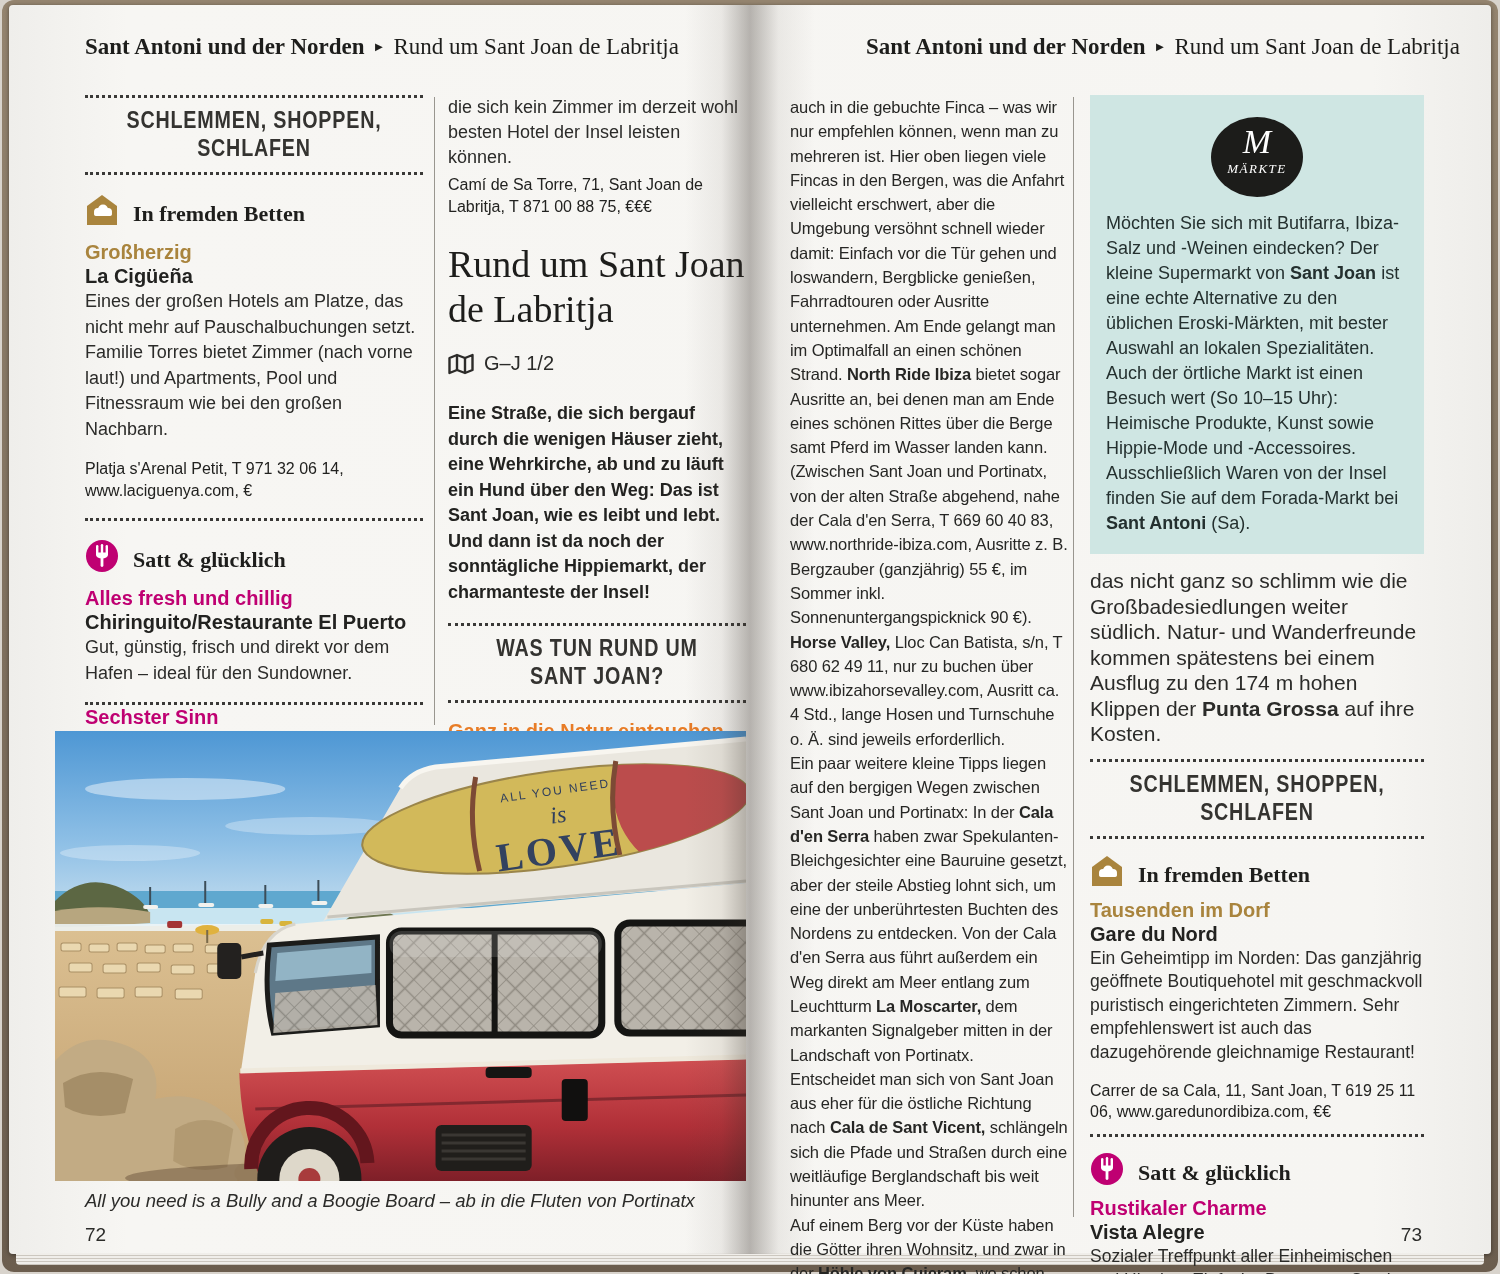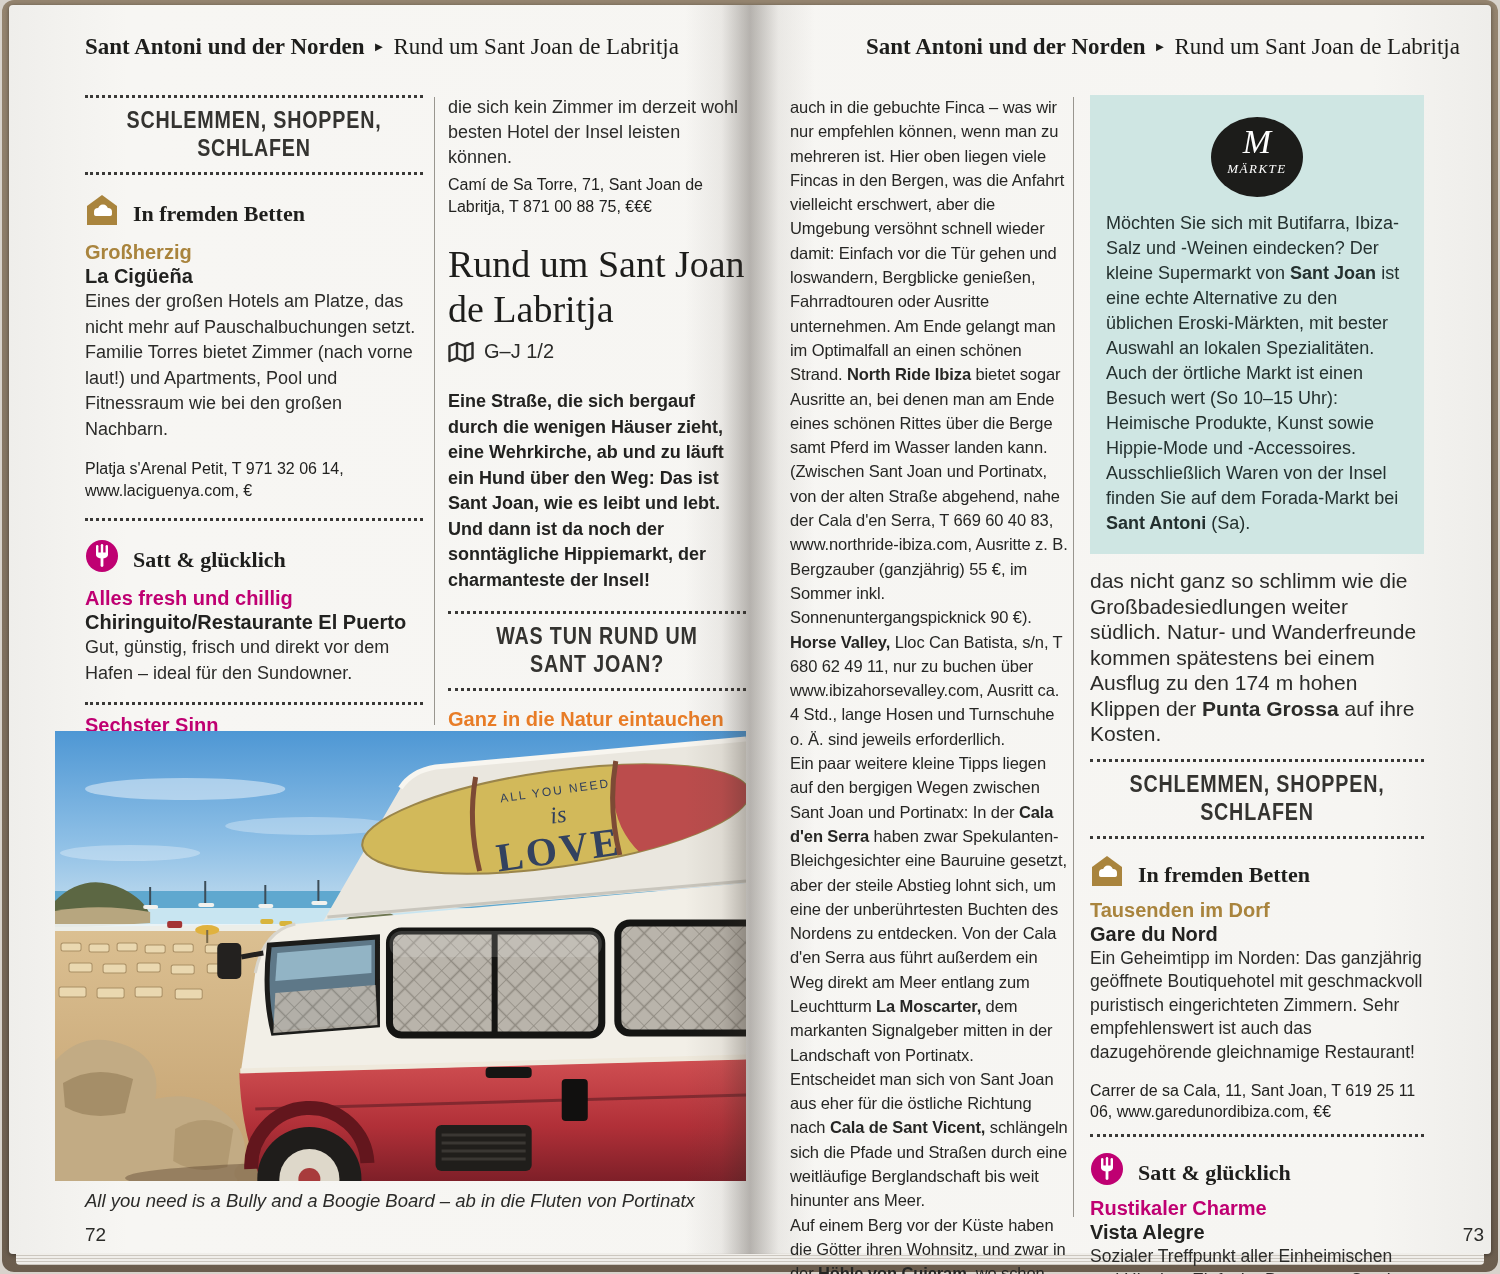--- a/index.html
+++ b/index.html
@@ -36,31 +36,31 @@
   .banner{border-top:3px dotted #3a3937;border-bottom:3px dotted #3a3937;
           padding:8px 0 10px;text-align:center}
   .banner-text{display:inline-block;font-weight:700;font-size:24px;letter-spacing:1px;
           transform:scaleX(.82);transform-origin:center;color:#343330}
   .sep{border-top:3px dotted #3a3937;margin-top:16px}
   
   .sec-head{display:flex;align-items:flex-end;gap:14px;margin:18px 0 13px}
   .sec-title{font-family:"Liberation Serif",serif;font-weight:700;font-size:22px;color:#1e1e1c}
   .icon{flex:0 0 auto}
   
-  .tagline{font-weight:700;font-size:20px;line-height:24px;margin-top:8px}
+  .tagline{font-weight:700;font-size:20px;line-height:24px;}
   .gold{color:#a9843d}.magenta{color:#bf0072}.orange{color:#e87c26}
   .ename{font-weight:700;font-size:20px;line-height:25px;color:#222220}
   .ebody{font-size:18px;line-height:25.5px;color:#2b2b29}
   .eaddr{font-size:16px;line-height:22px;color:#222220;margin-top:16px}
   
   .cont-body{font-size:18px;line-height:25px;color:#2b2b29}
   .cont-addr{font-size:16px;line-height:22px;margin-top:4px;color:#222220}
   .chapter-title{font-family:"Liberation Serif",serif;font-weight:400;font-size:38px;
                  line-height:45px;color:#1d1d1b;margin-top:24px}
-  .mapref{display:flex;align-items:center;gap:10px;margin-top:8px;font-size:20px;color:#2b2b29}
+  .mapref{display:flex;align-items:center;gap:10px;margin-top:20px;font-size:20px;color:#2b2b29}
   .lead{font-weight:700;font-size:18px;line-height:25.5px;margin-top:26px;color:#222220}
   .lp-col2 .banner{margin-top:18px}
   .nature-tag{margin-top:16px}
   .nature-body{font-size:18px;line-height:25.5px;color:#2b2b29}
   
   .rp-col1 p{font-size:16.5px;line-height:24.3px;color:#262624;margin:0;
              letter-spacing:-.1px}
   
   .infobox{background:#cfe6e3;padding:14px 16px 18px}
   .badge{width:92px;height:80px;border-radius:50%;background:#1c1c1a;color:#fff;
@@ -75,21 +75,21 @@
   .rp-col2 .eaddr{font-size:16px;line-height:21px}
   .rp-col2 .sep{margin-top:12px}
   
   .photo{position:absolute;left:55px;top:731px;width:691px;height:450px;overflow:hidden;
          background:#cbb; }
   .photo svg{display:block;width:100%;height:100%}
   .caption{position:absolute;left:85px;top:1190px;width:660px;font-style:italic;
            font-size:18.5px;color:#2b2b29}
   .pagenum{position:absolute;top:1224px;font-size:19px;color:#2b2b29}
   #pn-left{left:85px}
-  #pn-right{left:1150px;width:334px;text-align:right}
+  #pn-right{left:1088px;width:334px;text-align:right}
 </style>
 </head>
 <body>
 
 <div class="screen">
   <div class="cover"></div>
   <div class="pages"></div>
   <div class="page-stack"></div>
 
   <div class="runhead" id="runhead-left">

